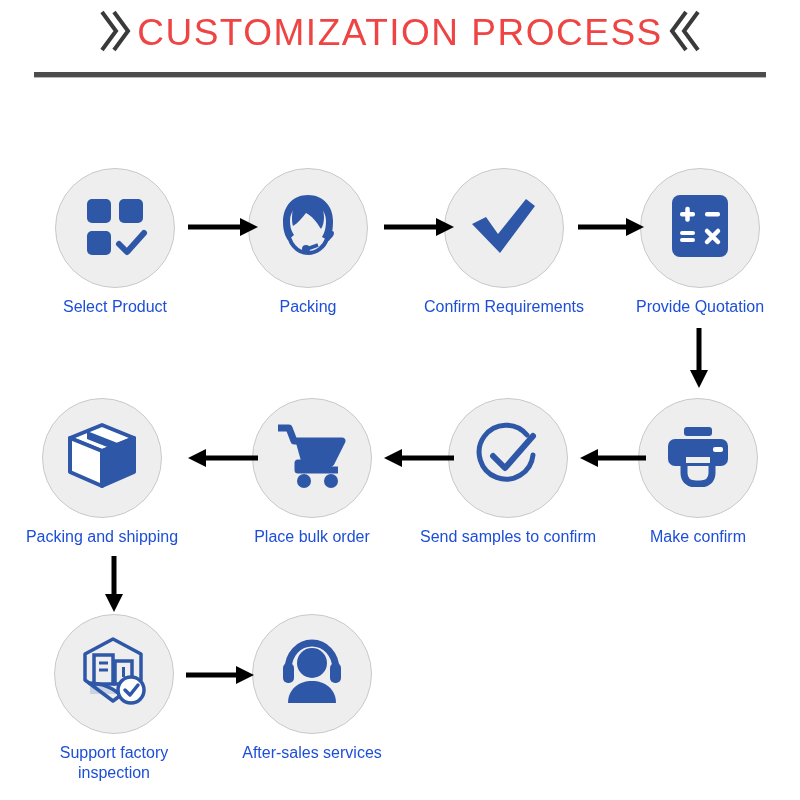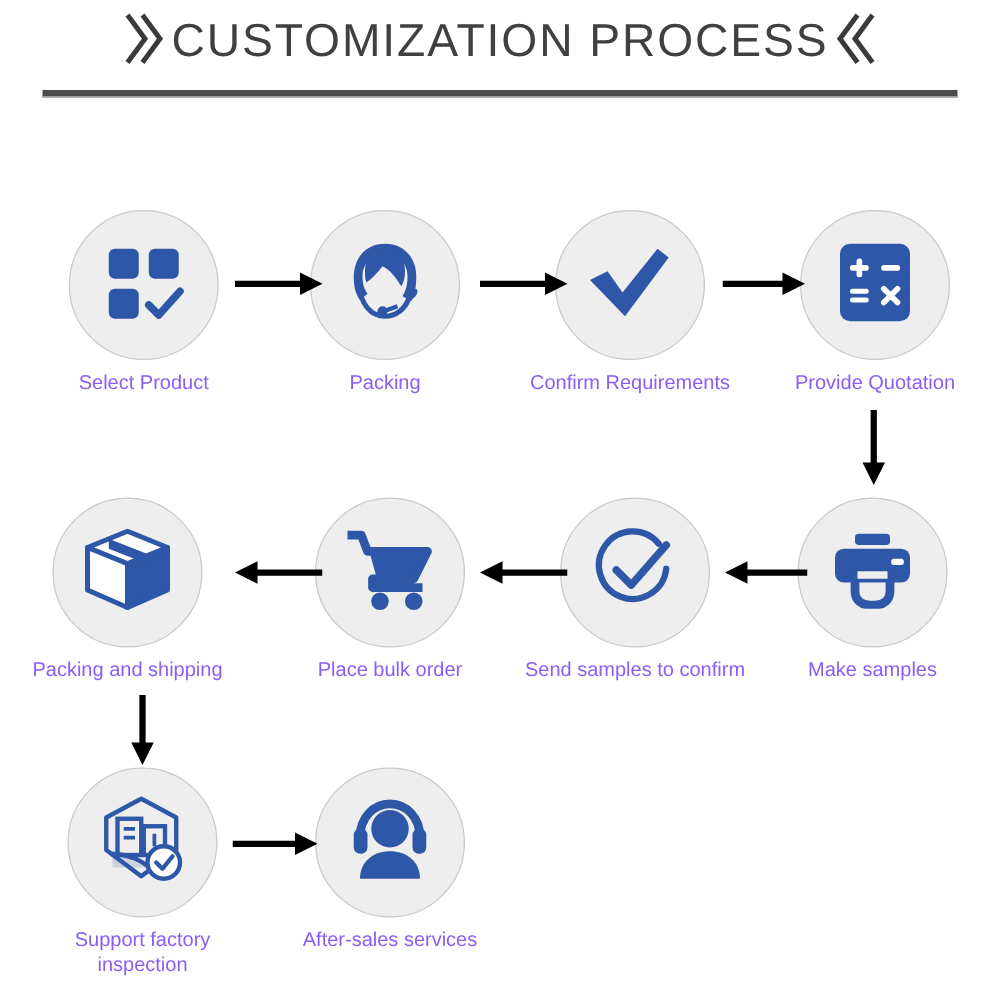--- a/index.html
+++ b/index.html
@@ -30,21 +30,21 @@
     height: 66px;
     gap: 6px;
   }
   .chevron {
     display: block;
   }
   #page-title {
     font-size: 37px;
     font-weight: 400;
     letter-spacing: 1.5px;
-    color: #404040;
+    color: #ef4444;
     white-space: nowrap;
     font-family: "Liberation Sans", "DejaVu Sans", sans-serif;
   }
   #title-rule {
     position: absolute;
     left: 34px;
     top: 72px;
     width: 732px;
     height: 5px;
     background: #4c4c4c;
@@ -73,21 +73,21 @@
     border: 1px solid #c9c9c9;
     box-sizing: border-box;
     display: flex;
     align-items: center;
     justify-content: center;
   }
   .node-label {
     margin-top: 9px;
     font-size: 16px;
     line-height: 20px;
-    color: #8b5cf6;
+    color: #1d4ed8;
     white-space: pre-line;
   }
 
   
   .arrow {
     position: absolute;
   }
 </style>
 </head>
 <body>
@@ -176,21 +176,21 @@
       <span>
         <svg width="70" height="62" viewBox="0 0 70 62">
           <rect x="21" y="2" width="28" height="9" rx="3" fill="#2e57a8"></rect>
           <rect x="5" y="14" width="60" height="27" rx="7" fill="#2e57a8"></rect>
           <rect x="50" y="22" width="10" height="5" rx="2" fill="#ffffff"></rect>
           <path d="M21 34 L21 48 C21 55 26 59 33 59 L37 59 C44 59 49 55 49 48 L49 34" fill="none" stroke="#2e57a8" stroke-width="7" stroke-linecap="round"></path>
           <rect x="23" y="32" width="24" height="6" fill="#eeeeee"></rect>
         </svg>
       </span>
     </div>
-    <div class="node-label">Make samples</div>
+    <div class="node-label">Make confirm</div>
   </div>
 
   <div class="node" style="left:418px; top:398px;">
     <div class="node-circle">
       <span>
         <svg width="74" height="74" viewBox="0 0 74 74">
           <path d="M56 16 A27 27 0 1 0 62 36" fill="none" stroke="#2e57a8" stroke-width="5" stroke-linecap="round"></path>
           <path d="M22 37 L34 49 L62 17" fill="none" stroke="#2e57a8" stroke-width="6" stroke-linecap="round" stroke-linejoin="round"></path>
         </svg>
       </span>

